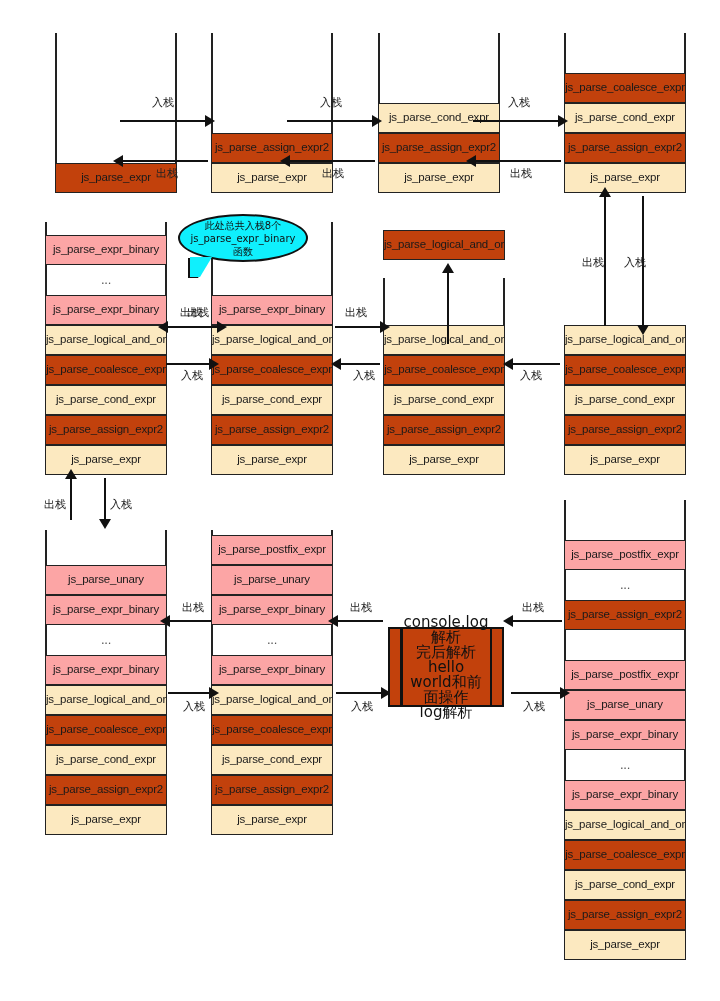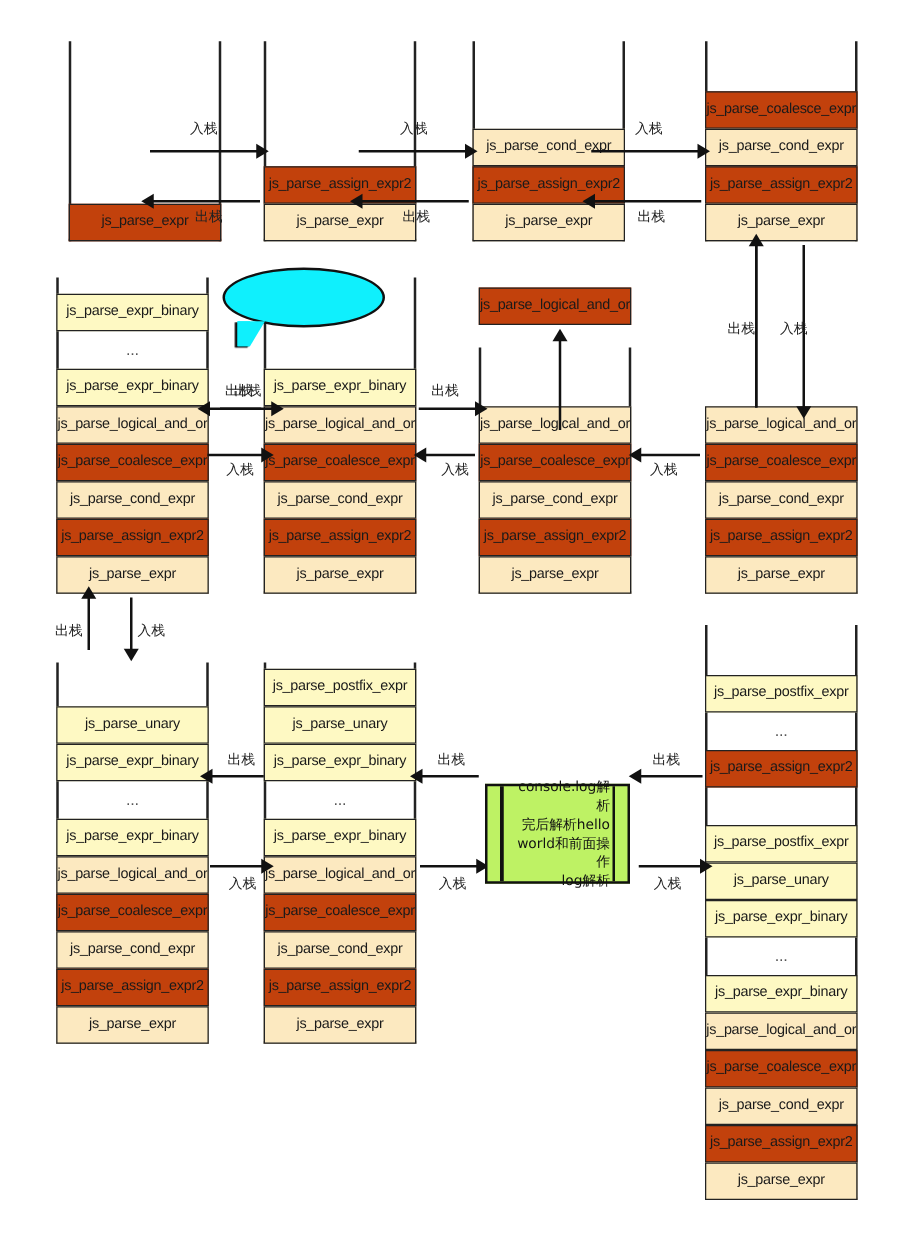--- a/index.html
+++ b/index.html
@@ -24,21 +24,21 @@
     height:30px;line-height:26px;
     border:1.6px solid #222;
     font-size:11.5px;
     text-align:center;
     white-space:nowrap;
     overflow:hidden;
     letter-spacing:-0.2px;
   }
   .fr.gold{background:#c2410c;}
   .fr.cream{background:#fce9c0;}
-  .fr.pink{background:#fef9c3;}
+  .fr.pink{background:#fca5a5;}
   .fr.gap{background:transparent;border:none;}
   .fr.dots{background:transparent;border:none;color:#555;font-size:13px;line-height:30px;}
 
   
   .harrow{position:absolute;height:2px;background:#111;}
   .harrow::after{
     content:"";position:absolute;top:-5px;width:0;height:0;
     border-top:6px solid transparent;border-bottom:6px solid transparent;
   }
   .harrow.right::after{right:-9px;border-left:10px solid #111;}
@@ -70,24 +70,24 @@
   .bubble .tail{
     position:absolute;left:10px;bottom:-17px;width:0;height:0;
     border-left:10px solid #0ff0fd;
     border-right:12px solid transparent;
     border-top:20px solid #0ff0fd;
     filter:drop-shadow(-1.5px 1px 0 #111);
   }
 
   
   .notebox{
-    position:absolute;background:#bef264;
+    position:absolute;background:#c2410c;
     border:2.5px solid #111;box-sizing:border-box;
     display:flex;align-items:center;justify-content:center;
-    text-align:right;font-size:11px;line-height:15px;color:#111;
+    text-align:center;font-size:15px;line-height:15px;color:#111;
     font-family:"DejaVu Sans","Liberation Sans",sans-serif;
   }
   .notebox .inner-l,.notebox .inner-r{
     position:absolute;top:0;bottom:0;width:2.5px;background:#111;
   }
   .notebox .inner-l{left:10px;}
   .notebox .inner-r{right:10px;}
   .notebox .txt{position:relative;z-index:2;padding:0 14px;}
 </style>
 </head>
@@ -303,20 +303,24 @@
     <div class="alabel" style="left: 350px; top: 600px;">出栈</div>
     <div class="harrow right" style="left: 336px; top: 692px; width: 46px;"></div>
     <div class="alabel" style="left: 351px; top: 699px;">入栈</div>
     <div class="harrow left" style="left: 512px; top: 620px; width: 50px;"></div>
     <div class="alabel" style="left: 522px; top: 600px;">出栈</div>
     <div class="harrow right" style="left: 511px; top: 692px; width: 50px;"></div>
     <div class="alabel" style="left: 523px; top: 699px;">入栈</div>
     <div class="varrow up" style="left: 447px; top: 272px; height: 72px;"></div>
     <div class="varrow plain" style="left: 604px; top: 196px; height: 130px;"></div>
     <div class="bubble" style="left: 178px; top: 214px; width: 130px; height: 48px;">
+      <div>
+        <div>此处总共入栈8个</div>
+        <div>js_parse_expr_binary函数</div>
+      </div>
       <div class="tail"></div>
     </div>
     <div class="notebox" style="left: 388px; top: 627px; width: 116px; height: 80px;">
       <div class="inner-l"></div>
       <div class="inner-r"></div>
       <div class="txt">
         <div>console.log解析</div>
         <div>完后解析hello</div>
         <div>world和前面操作</div>
         <div>log解析</div>

